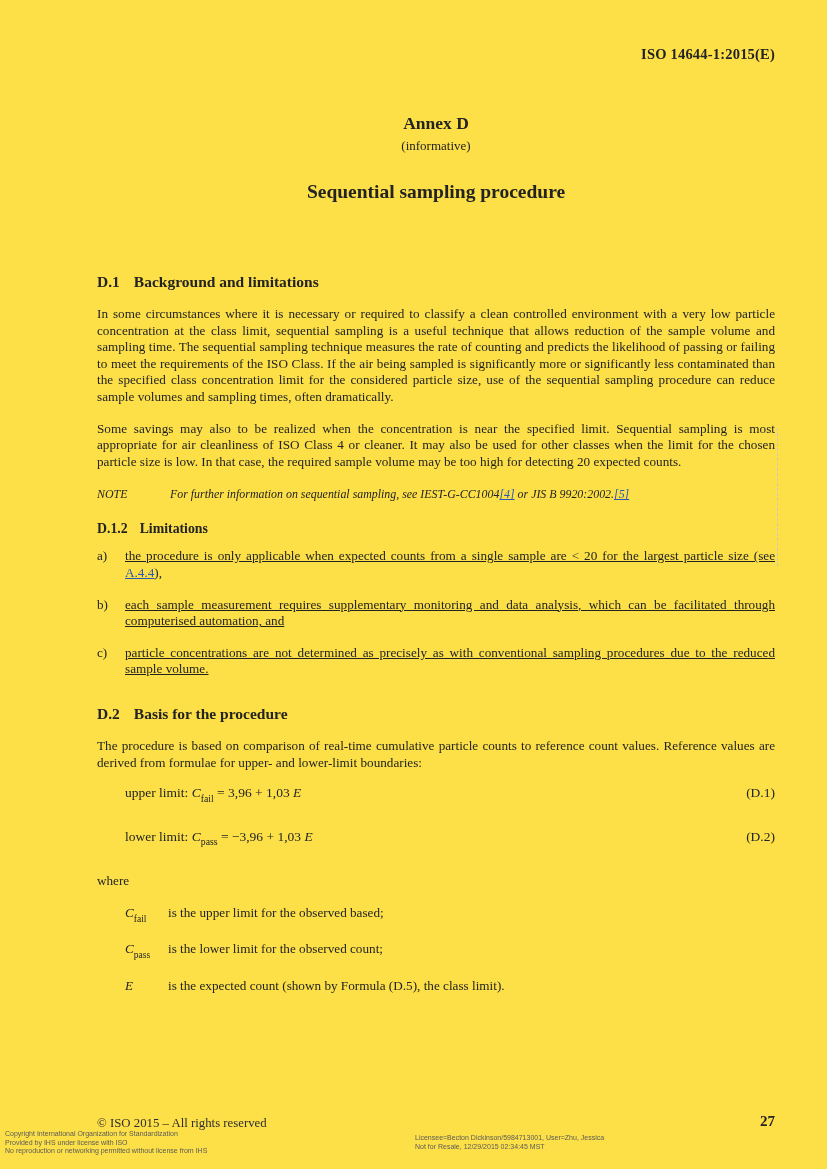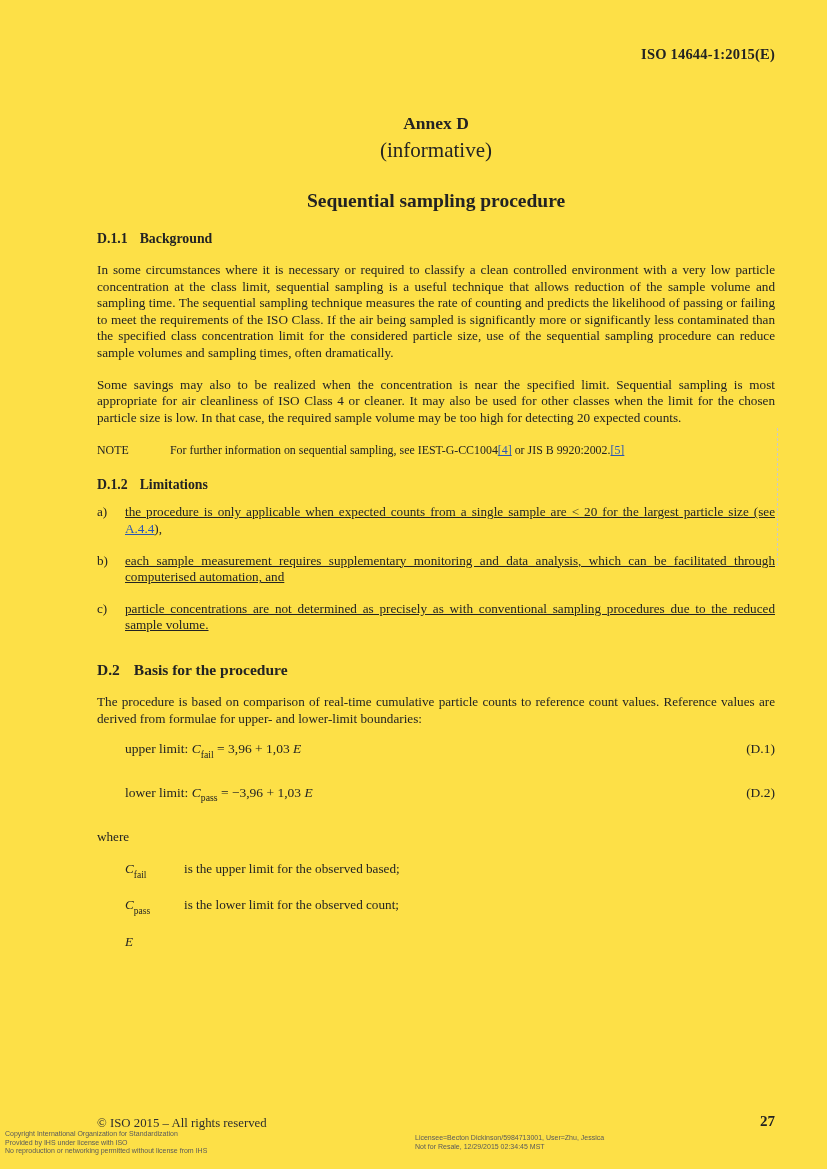--- a/index.html
+++ b/index.html
@@ -30,21 +30,21 @@
     letter-spacing: 0.2px;
   }
   .annex-block { text-align: center; }
   .annex-title {
     margin: 50px 0 0 0;
     font-size: 17.5px;
     font-weight: bold;
   }
   .annex-subtitle {
     margin-top: 4px;
-    font-size: 21px;
+    font-size: 13px;
     font-weight: normal;
     text-align: center;
   }
   .annex-heading {
     margin: 27px 0 0 0;
     font-size: 19.5px;
     font-weight: bold;
   }
   .h-section {
     margin: 0;
@@ -61,21 +61,21 @@
   .body-p {
     margin: 0;
     font-size: 13.2px;
     line-height: 16.6px;
     text-align: justify;
   }
   .mt-d1      { margin-top: 70px; }
   .mt-d11     { margin-top: 19px; }
   .mt-p1      { margin-top: 15px; }
   .mt-p2      { margin-top: 15px; }
-  .mt-note    { margin-top: 17px; }
+  .mt-note    { margin-top: 17px; font-style: italic; }
   .mt-d12     { margin-top: 19px; }
   .mt-intro   { margin-top: 16px; }
   .mt-li-a    { margin-top: 11px; }
   .mt-li      { margin-top: 15px; }
   .mt-d2      { margin-top: 27px; }
   .mt-d2p     { margin-top: 15px; }
   .mt-eq1     { margin-top: 14px; }
   .mt-eq2     { margin-top: 26px; }
   .mt-where   { margin-top: 27px; }
   .mt-def     { margin-top: 15px; }
@@ -115,21 +115,20 @@
     position: relative;
     top: 1px;
   }
   .where-word { font-size: 13.2px; }
   .def-row {
     display: flex;
     align-items: baseline;
     font-size: 13.2px;
     line-height: 16.6px;
     padding-left: 28px;
-    gap: 16px;
   }
   .def-var { width: 43px; flex: none; }
   .def-desc { flex: 1; }
   .change-bar {
     position: absolute;
     left: 777px;
     top: 428px;
     height: 138px;
     width: 0;
     border-left: 1px dashed #c9c9c9;
@@ -167,22 +166,22 @@
     <div class="doc-header">
       <span>ISO 14644-1:2015(E)</span>
     </div>
 
     <div class="annex-block">
       <div class="annex-title">Annex D</div>
       <div class="annex-subtitle">(informative)</div>
       <div class="annex-heading">Sequential sampling procedure</div>
     </div>
 
-
-    <h3 class="h-sub mt-d11"><span class="sub-num">D.1.1</span><span>Background</span></h3>
+    <h2 class="h-section mt-d1"><span class="sec-num">D.1</span><span>Background and limitations</span></h2>
+
 
     <p class="body-p mt-p1">In some circumstances where it is necessary or required to classify a clean controlled environment with a very low particle concentration at the class limit, sequential sampling is a useful technique that allows reduction of the sample volume and sampling time. The sequential sampling technique measures the rate of counting and predicts the likelihood of passing or failing to meet the requirements of the ISO Class. If the air being sampled is significantly more or significantly less contaminated than the specified class concentration limit for the considered particle size, use of the sequential sampling procedure can reduce sample volumes and sampling times, often dramatically.</p>
 
     <p class="body-p mt-p2">Some savings may also to be realized when the concentration is near the specified limit. Sequential sampling is most appropriate for air cleanliness of ISO Class 4 or cleaner. It may also be used for other classes when the limit for the chosen particle size is low. In that case, the required sample volume may be too high for detecting 20 expected counts.</p>
 
     <div class="note-row mt-note">
       <span class="note-label">NOTE</span>
       <span class="note-text"><span>For further information on sequential sampling, see IEST-G-CC1004</span><a class="ref-link">[4]</a><span> or JIS B 9920:2002.</span><a class="ref-link">[5]</a></span>
     </div>
 
@@ -225,20 +224,21 @@
       <span class="def-desc">is the upper limit for the observed based;</span>
     </div>
 
     <div class="def-row mt-def">
       <span class="def-var"><span class="math-var">C</span><span class="math-sub">pass</span></span>
       <span class="def-desc">is the lower limit for the observed count;</span>
     </div>
 
     <div class="def-row mt-def">
       <span class="def-var"><span class="math-var">E</span><span class="math-sub"></span></span>
+      <span class="def-desc">is the expected count (shown by Formula (D.5), the class limit).</span>
     </div>
 
   </div>
 
   <div class="change-bar"></div>
 
   <div class="footer-copyright">© ISO 2015 – All rights reserved</div>
   <div class="footer-pagenum">27</div>
 
   <div class="stamp stamp-left">

